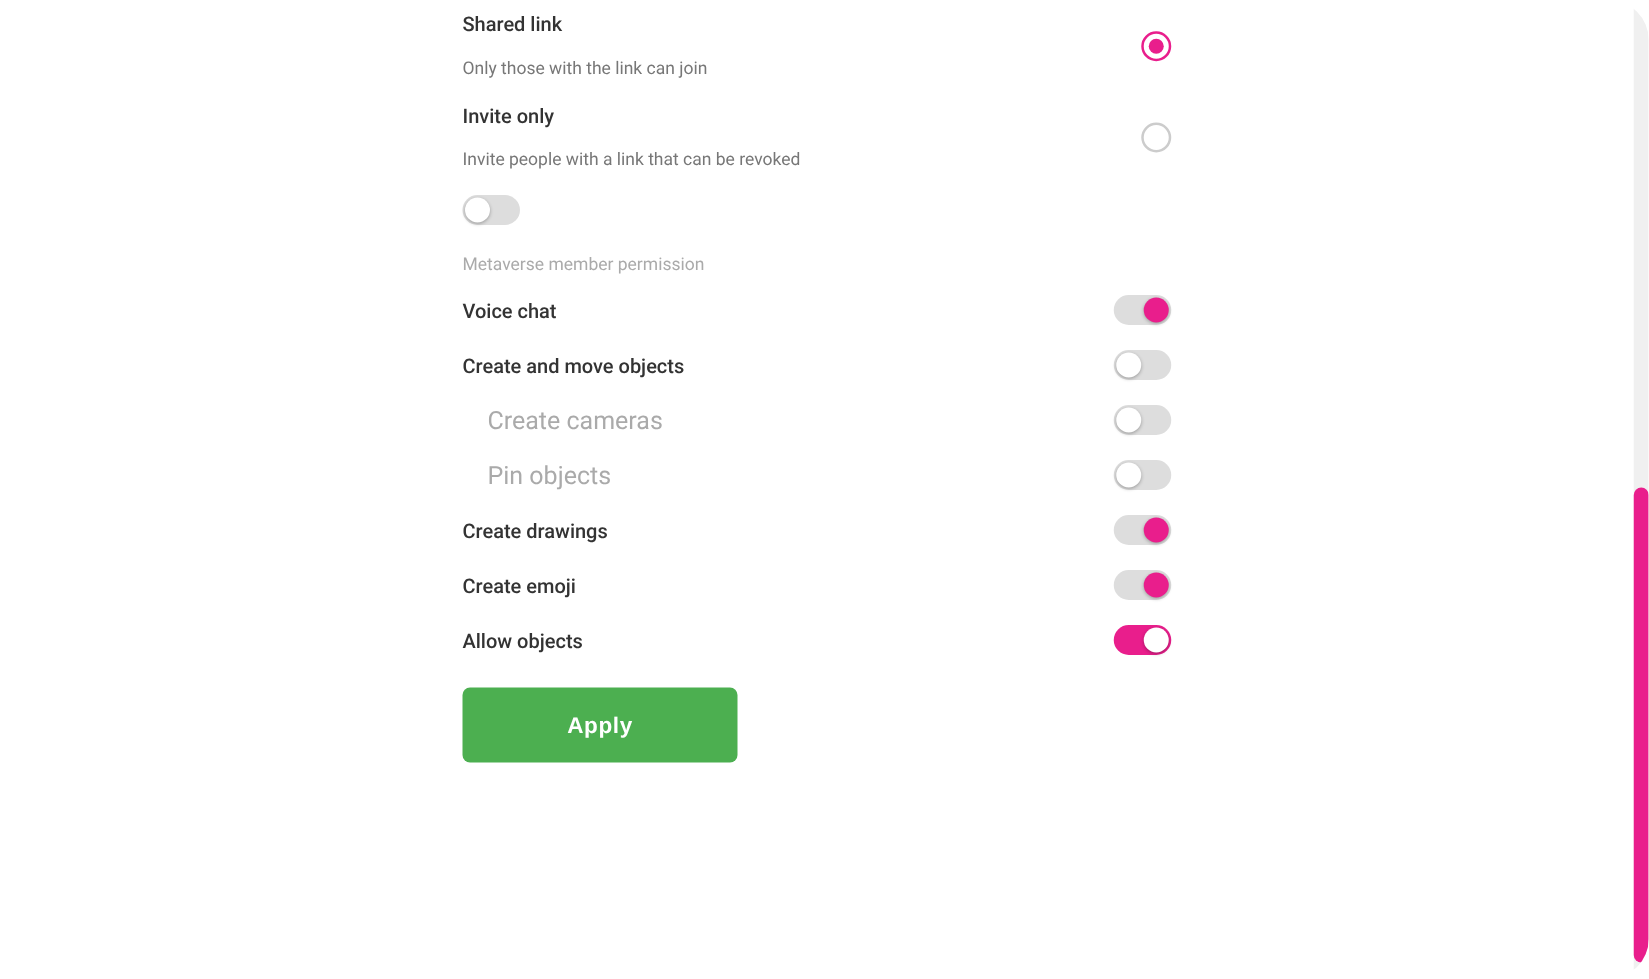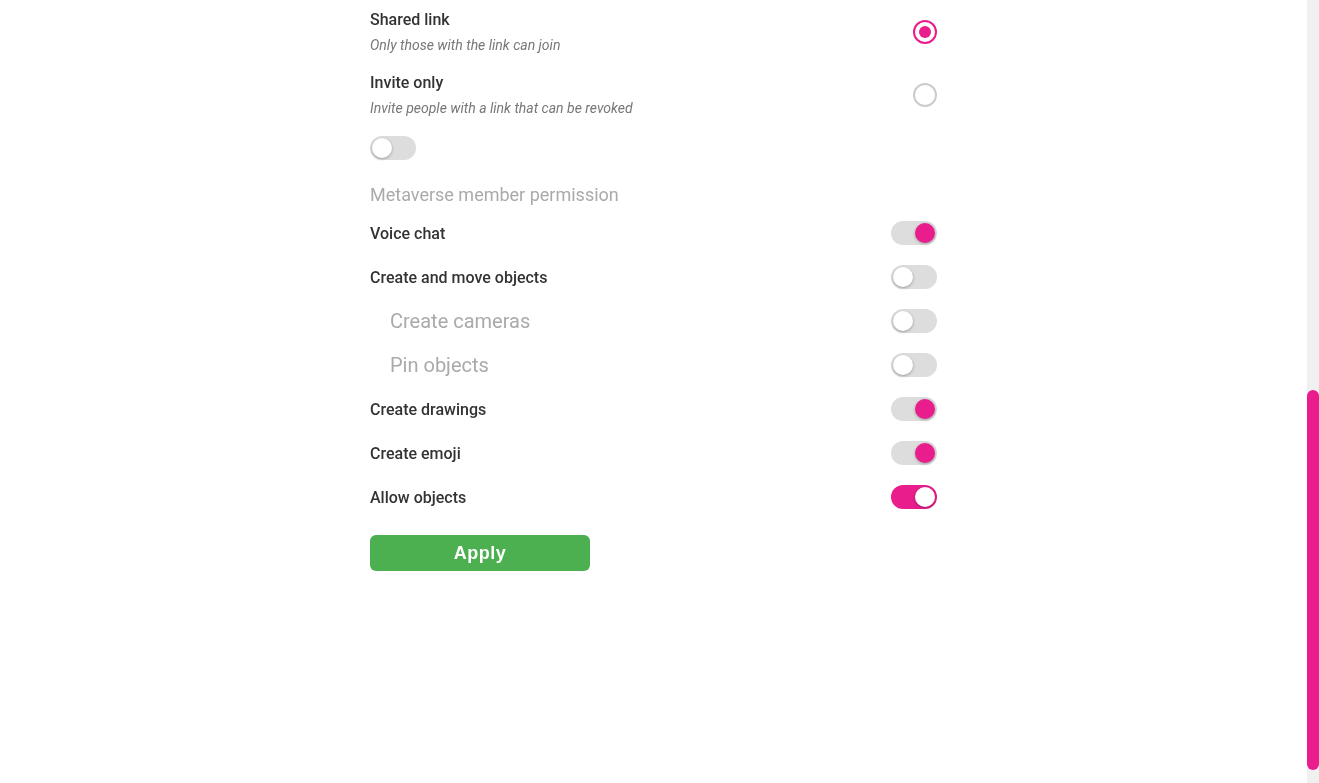--- a/index.html
+++ b/index.html
@@ -11,20 +11,21 @@
       overflow: hidden;
       position: relative;
     }
 
     .page-container {
       width: 1319px;
       height: 783px;
       background: #fff;
       position: relative;
       overflow: hidden;
+      border-radius: 32px;
     }
 
     
     .scrollbar-track {
       position: absolute;
       right: 0;
       top: 0;
       width: 12px;
       height: 783px;
       background: #f0f0f0;
@@ -56,32 +57,31 @@
 
     .row-label {
       font-size: 16px;
       color: #333;
       font-weight: 500;
     }
 
     .row-sublabel {
       font-size: 14px;
       color: #777;
-      margin-top: 8px;
-      font-style: italic;
+      margin-top: 18px;
     }
 
     .row-label-muted {
       font-size: 20px;
       color: #aaa;
       font-weight: 400;
     }
 
     .section-heading {
-      font-size: 18px;
+      font-size: 14px;
       color: #aaa;
       padding: 14px 0 6px 0;
       font-weight: 400;
     }
 
     
     .radio-btn {
       width: 24px;
       height: 24px;
       border-radius: 50%;
@@ -159,21 +159,21 @@
 
     
     .apply-btn {
       background: #4caf50;
       color: #fff;
       border: none;
       border-radius: 6px;
       font-size: 18px;
       font-weight: 600;
       width: 220px;
-      height: 36px;
+      height: 60px;
       cursor: pointer;
       margin: 16px 0 20px 0;
       letter-spacing: 0.5px;
     }
 
     .indented {
       padding-left: 20px;
     }
   </style>
 </head>

